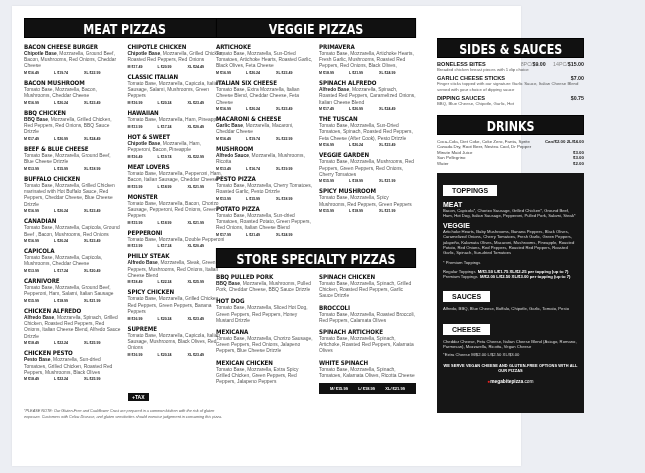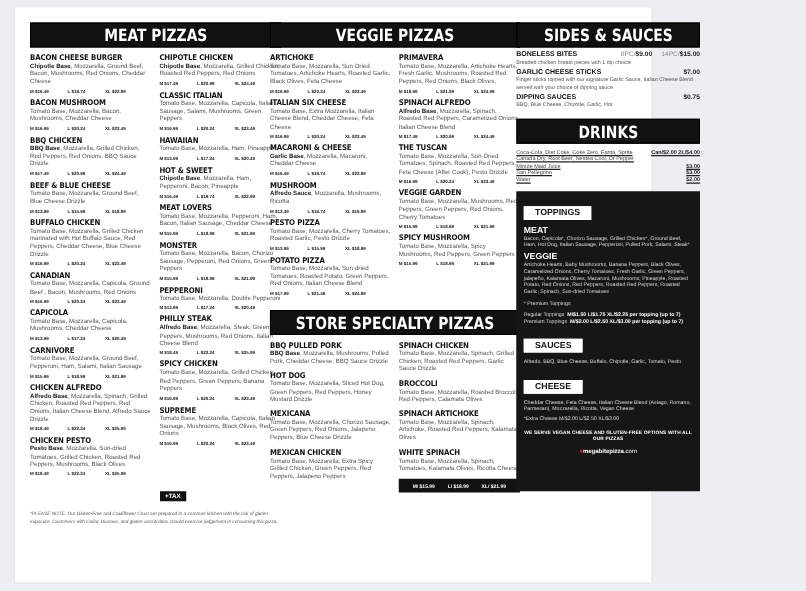--- a/index.html
+++ b/index.html
@@ -2,41 +2,41 @@
 <html><head>
   <meta charset="utf-8">
   <style>
     * { box-sizing: border-box; margin: 0; padding: 0; }
     html, body { width: 645px; height: 473px; overflow: hidden; }
     body { background: #eceef3; font-family: "Liberation Sans", sans-serif; color: #222; }
     .page { position: absolute; left: 12px; top: 6px; width: 509px; height: 460px; background: #fff; box-shadow: 0 0 2px rgba(0,0,0,0.08); }
     .col { position: absolute; top: 12px; }
     .col1 { left: 12px; width: 201px; }
     .col2 { left: 204px; width: 200px; }
-    .col3 { left: 401px; width: 147px; }
+    .col3 { left: 425px; width: 147px; margin-top: 20px; }
     .banner { background: #111; color: #fff; text-align: center; font-family: "DejaVu Sans", sans-serif; font-weight: bold; font-size: 13.5px; letter-spacing: 0px; height: 20px; line-height: 20px; transform: scaleX(0.82); transform-origin: center; width: 122%; margin-left: -11%; border: 1px solid #000; }
     .grid2 { display: flex; gap: 6px; margin-top: 5px; }
     .sub { flex: 1; }
     .item { margin-bottom: 4px; }
     .iname { font-family: "DejaVu Sans Condensed", "DejaVu Sans", sans-serif; font-weight: bold; font-size: 6.2px; color: #111; letter-spacing: -0.1px; margin-bottom: 1px; text-transform: uppercase; }
     .idesc { font-size: 4.9px; line-height: 6.2px; color: #555; }
     .idesc b { color: #222; }
     .prices { display: flex; font-size: 3.6px; font-weight: bold; color: #222; margin-top: 1.5px; }
     .prices span { width: 30px; }
     .tax { display: inline-block; background: #111; color: #fff; font-size: 5px; font-weight: bold; padding: 1px 4px; margin-top: 4px; }
     .note { font-size: 3.8px; line-height: 5.2px; color: #555; font-style: italic; margin-top: 6px; }
     .spec { margin-top: 7px; }
     .spec .item { margin-bottom: 4px; }
     .specprice { background: #111; color: #fff; font-size: 4px; font-weight: bold; display: flex; justify-content: space-around; padding: 3px 6px; margin-top: 4px; }
     .side-row { display: flex; justify-content: space-between; align-items: baseline; margin-top: 3px; }
     .side-name { font-weight: bold; font-size: 5.6px; color: #111; text-transform: uppercase; }
     .side-price { font-size: 5.3px; font-weight: bold; color: #222; }
     .side-price .dim { color: #888; font-weight: normal; }
     .side-desc { font-size: 4.3px; line-height: 5.4px; color: #555; }
-    .drinks { margin-top: 8px; text-decoration: underline; }
+    .drinks { margin-top: 8px; }
     .drink-row { display: flex; justify-content: space-between; font-size: 4.4px; line-height: 5.6px; color: #444; }
     .drink-row .p { font-weight: bold; color: #222; white-space: nowrap; }
     .toppings { background: #161616; color: #fff; margin-top: 6px; padding: 6px 6px 4px 6px; height: 240px; }
     .tag { display: inline-block; background: #fff; color: #111; font-weight: bold; font-size: 7px; padding: 1px 8px; border: 1px solid #fff; letter-spacing: 0px; }
     .tgroup { font-weight: bold; font-size: 7px; margin-top: 4px; }
     .tlist { font-size: 4.2px; line-height: 5.3px; color: #ddd; }
     .tnote { font-size: 4.2px; color: #ddd; margin-top: 4px; }
     .tprice { font-size: 4.2px; color: #ddd; line-height: 5.3px; }
     .tprice b { color: #fff; }
     .tsec { margin-top: 6px; }

